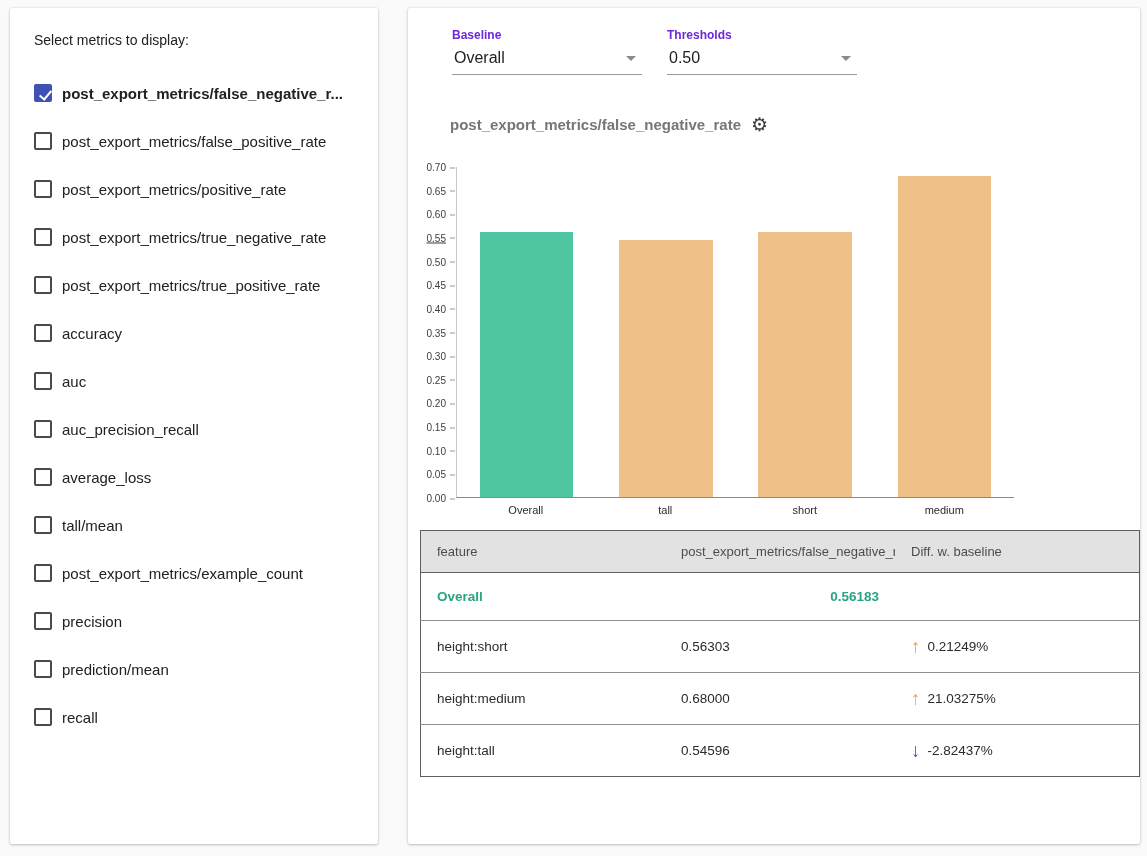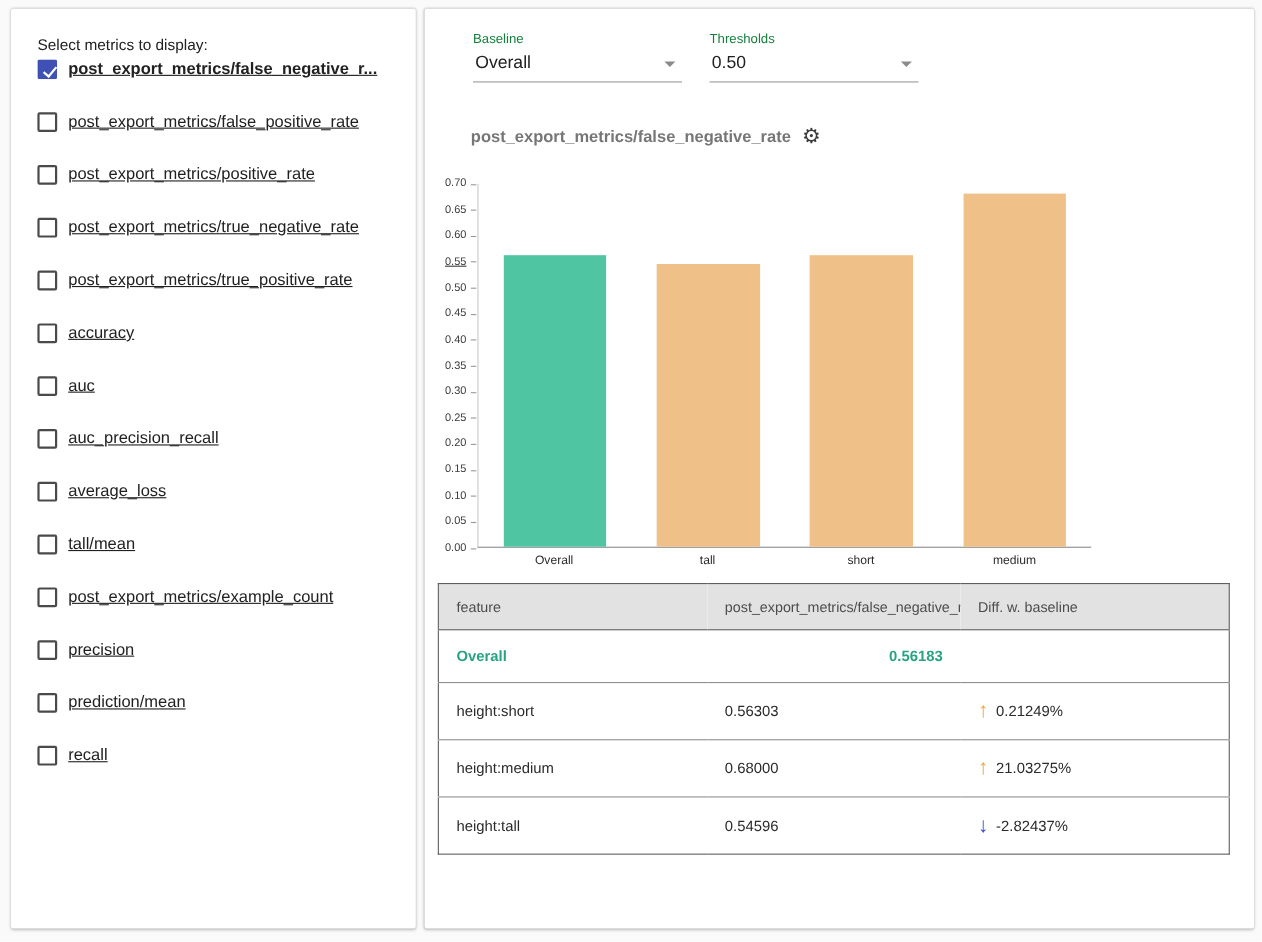--- a/index.html
+++ b/index.html
@@ -3,46 +3,46 @@
 <meta charset="utf-8">
 <style>
   * { box-sizing: border-box; margin: 0; padding: 0; }
   html, body { width: 1147px; height: 856px; }
   body {
     background: #fafafa;
     font-family: "Liberation Sans", sans-serif;
     color: #212121;
     overflow: hidden;
   }
-  .page { display: flex; gap: 8px; padding: 8px 7px 12px 10px; height: 856px; }
+  .page { display: flex; gap: 30px; padding: 8px 7px 12px 10px; height: 856px; }
   .card {
     background: #fff;
     border-radius: 2px;
     box-shadow: 0 1px 3px rgba(0,0,0,0.22), 0 0 2px rgba(0,0,0,0.12);
   }
   
   .sidebar { width: 368px; height: 836px; padding-top: 24px; flex-shrink: 0; }
   .sidebar-title { font-size: 14px; color: #212121; margin: 0 0 6px 24px; }
-  .metric-item { display: flex; align-items: flex-start; height: 48px; padding-left: 24px; gap: 10px; cursor: pointer; text-decoration: underline; }
+  .metric-item { display: flex; align-items: flex-end; height: 48px; padding-left: 24px; gap: 10px; cursor: pointer; }
   .checkbox {
     width: 18px; height: 18px; flex-shrink: 0;
     border: 2px solid #4a4a4a; border-radius: 2px; position: relative; background: #fff;
   }
   .checkbox.checked { border-color: transparent; }
   .checkbox.checked::after {
     content: ""; position: absolute; left: 6px; top: 2px;
     width: 5px; height: 10px;
     border: solid #fff; border-width: 0 2px 2px 0; transform: rotate(40deg);
   }
   .metric-label { font-size: 15px; color: #212121; white-space: nowrap; }
   .metric-label.selected { font-weight: bold; }
   
   .main { flex: 1; height: 836px; padding: 20px 12px 0 12px; overflow: hidden; }
   .controls { display: flex; gap: 25px; margin-left: 32px; }
-  .select-label { font-size: 12px; color: #15803d; display: block; margin-bottom: 5px; }
+  .select-label { font-size: 12px; color: #6d28d9; display: block; margin-bottom: 5px; font-weight: bold; }
   .select {
     width: 190px; display: flex; justify-content: space-between; align-items: center;
     border-bottom: 1px solid #9a9a9a; padding: 2px 2px 7px 2px;
     font-size: 16px; color: #212121; cursor: pointer;
   }
   .caret {
     width: 0; height: 0; margin-right: 4px;
     border-left: 5px solid transparent; border-right: 5px solid transparent;
     border-top: 5px solid #8a8a8a;
   }

